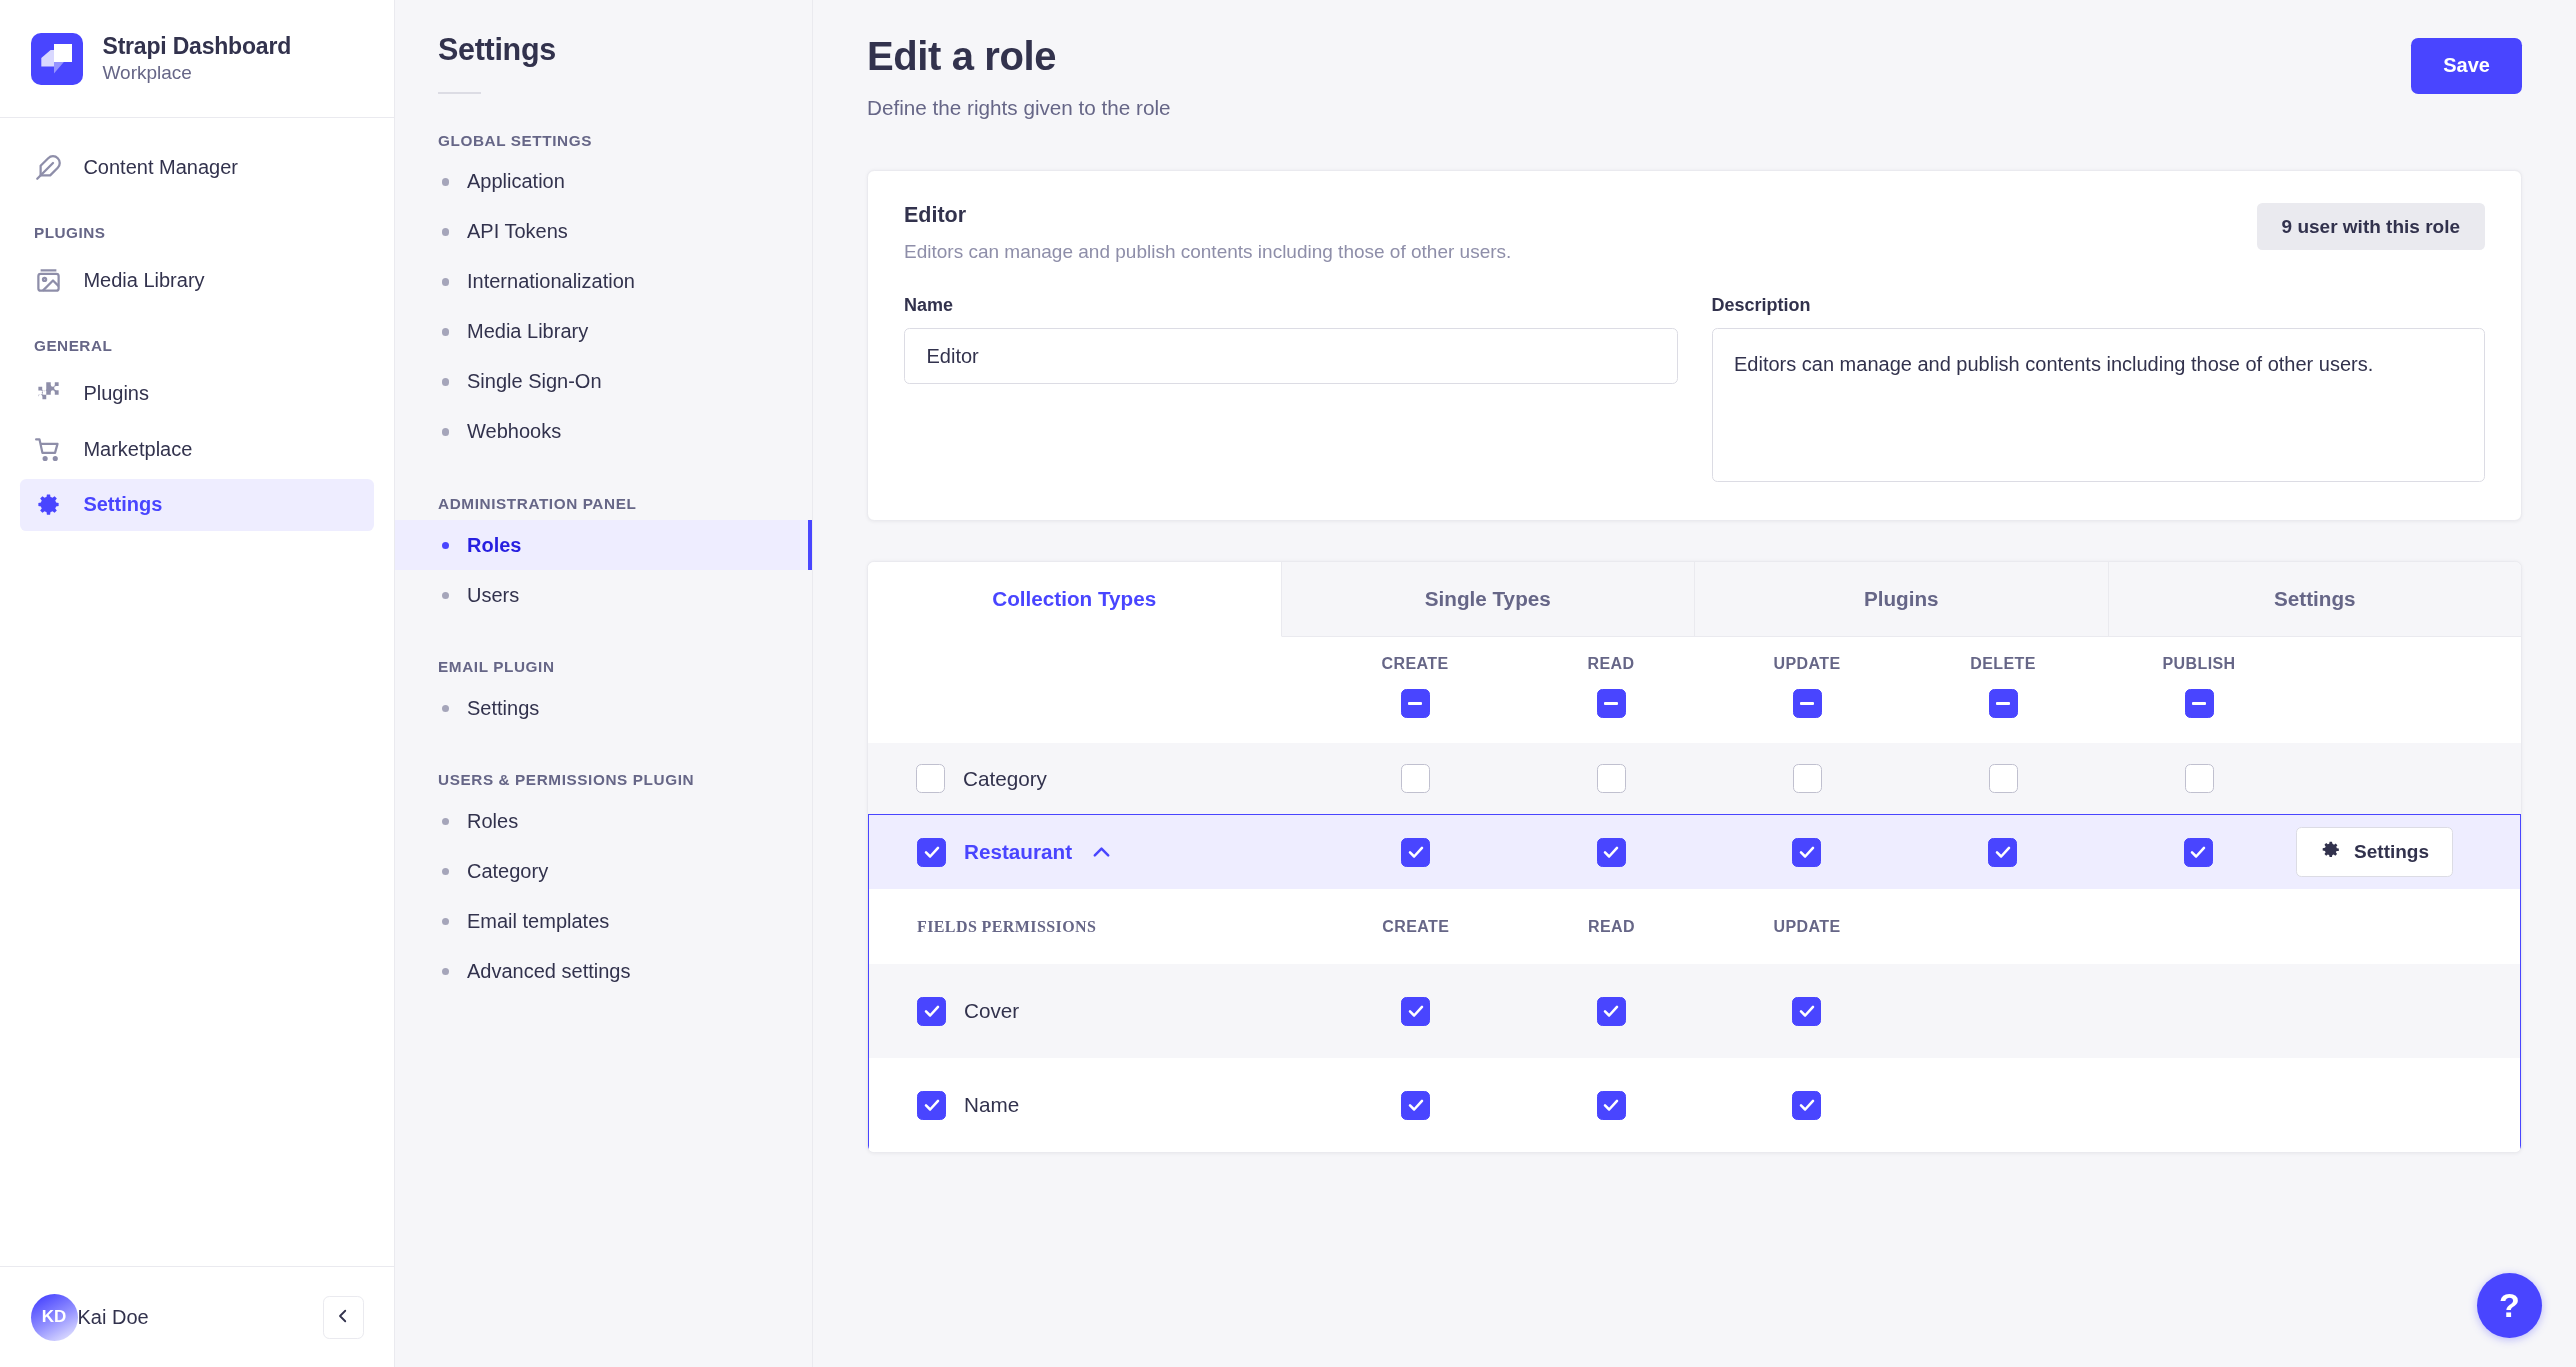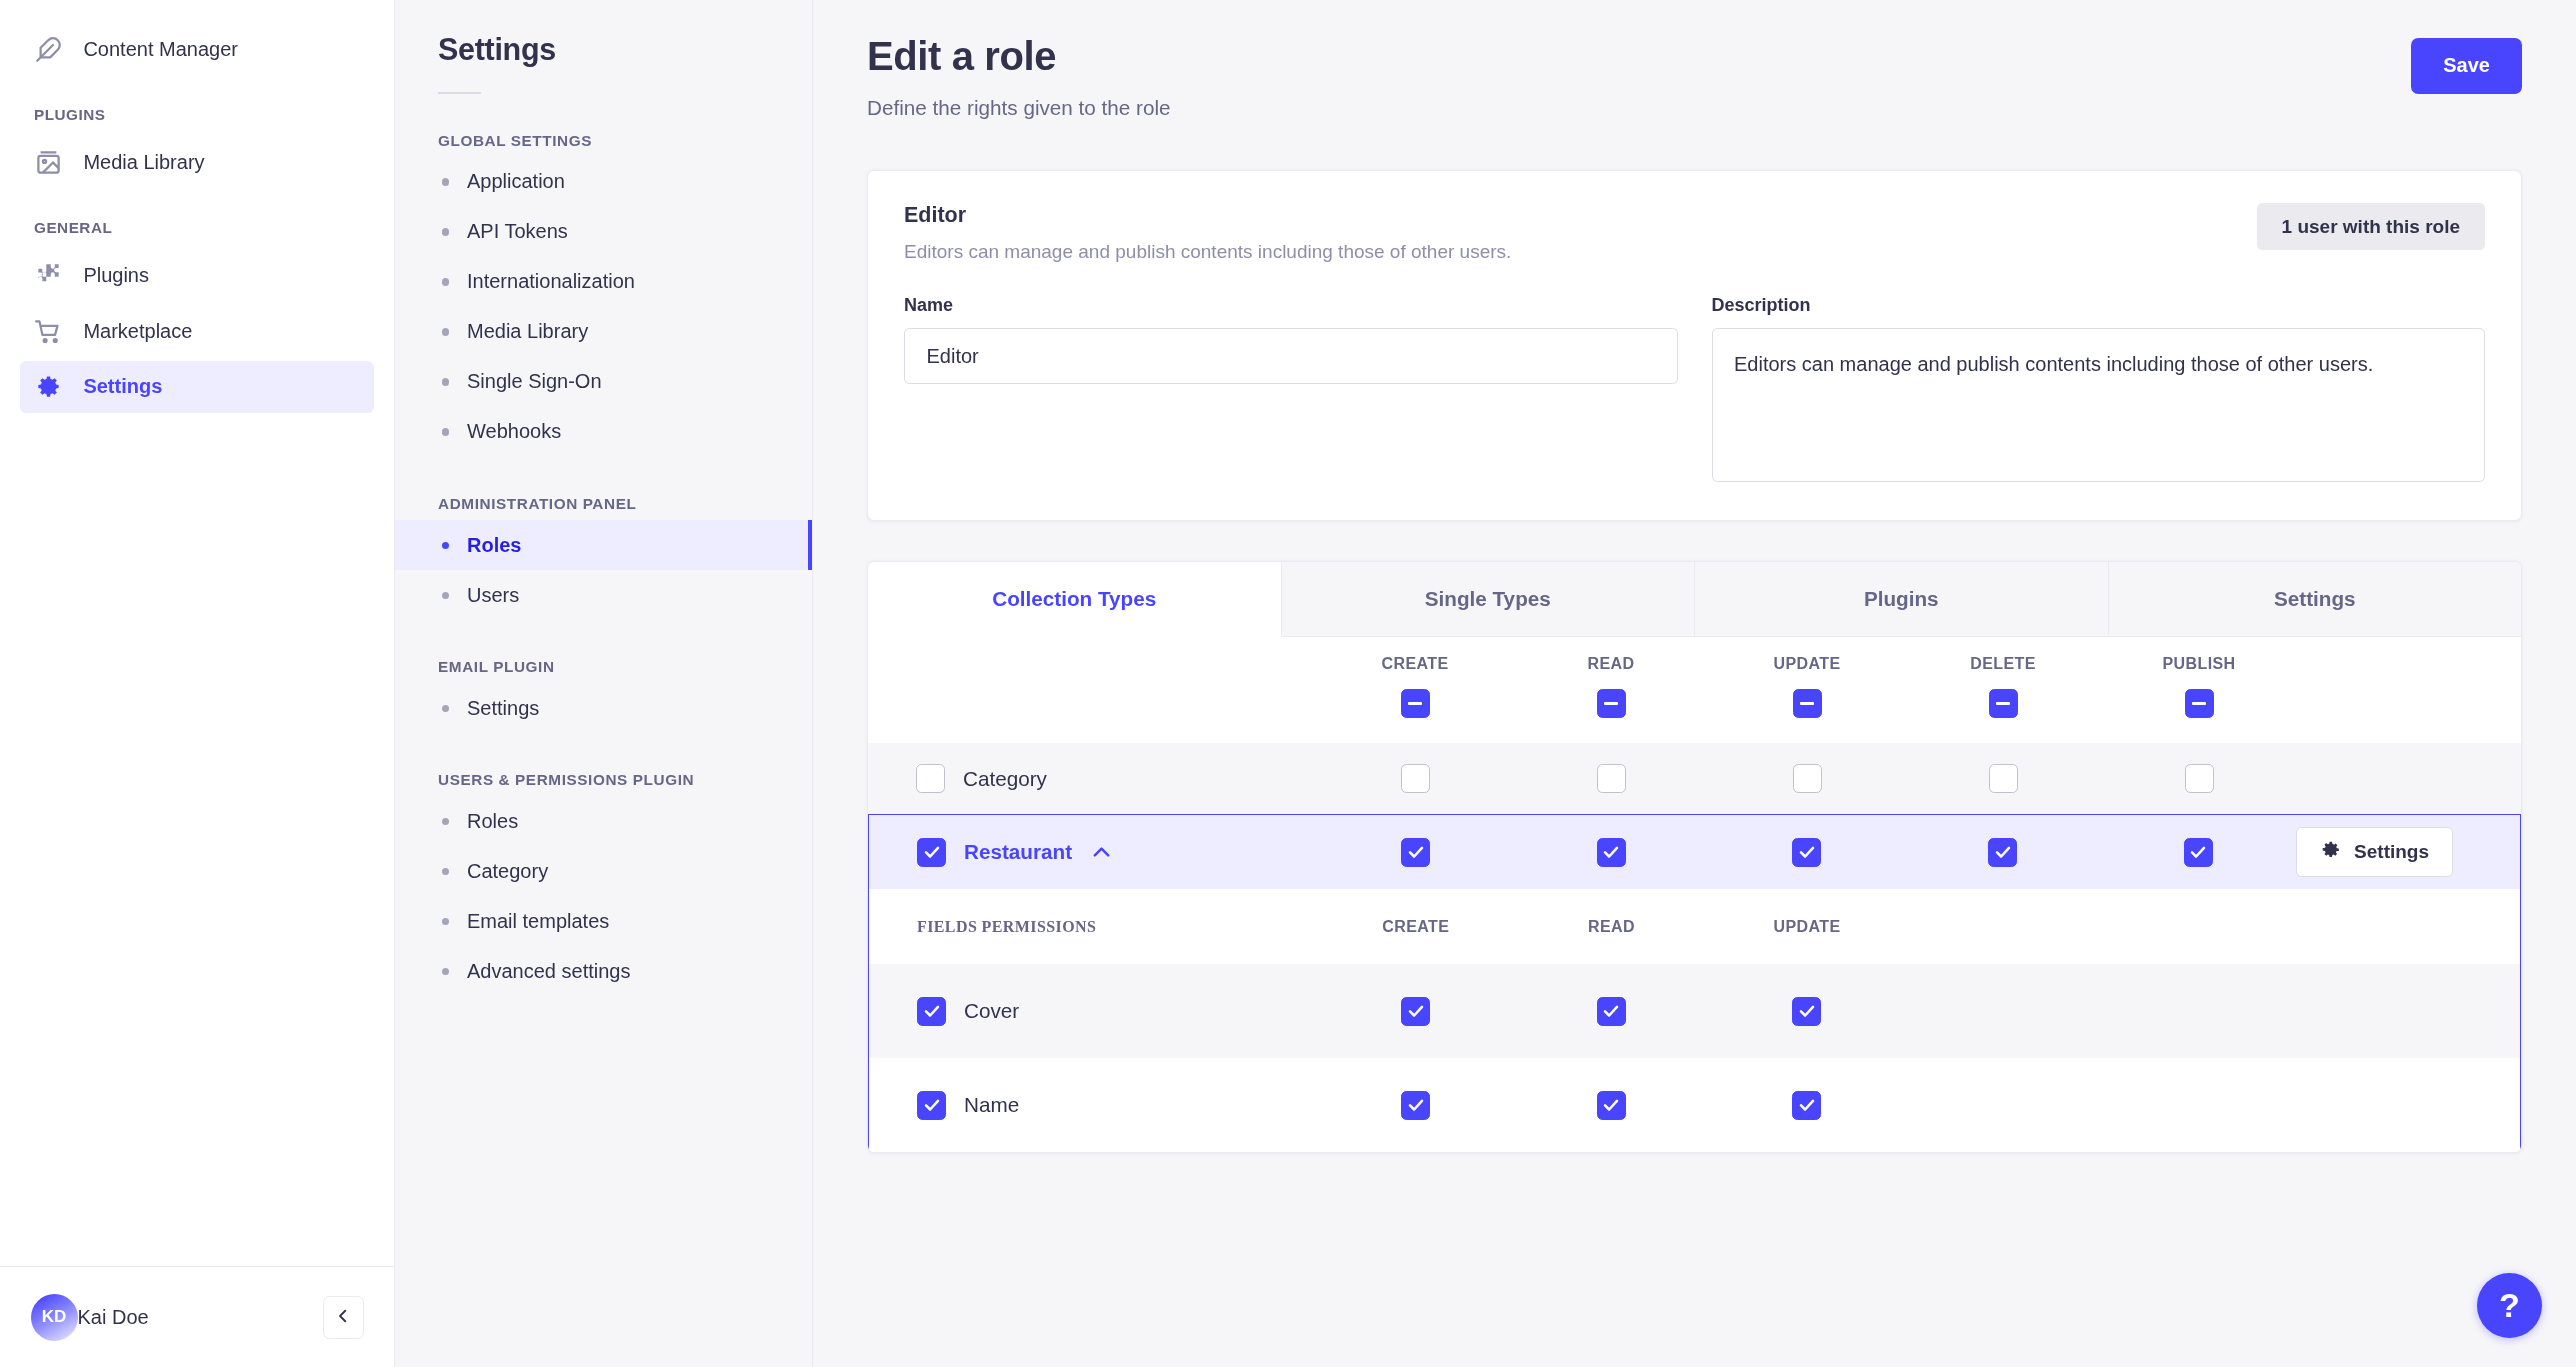--- a/index.html
+++ b/index.html
@@ -239,20 +239,31 @@
     box-shadow: 0 1.8px 9px rgba(73,69,255,0.35);
   }
 </style>
 </head>
 <body>
 
 <div class="app">
 
   <aside class="sidebar">
 
+    <div class="brand">
+      <div class="brand-logo">
+        <div class="sh1"></div>
+          <div class="sh2"></div>
+          <div class="sh3"></div>
+      </div>
+      <div class="brand-text">
+        <div class="brand-title">Strapi Dashboard</div>
+        <div class="brand-sub">Workplace</div>
+      </div>
+    </div>
 
     <nav class="nav-scroll">
 
       <div class="nav-item">
         <span class="nav-ico">
           <svg viewBox="0 0 24 24" fill="none" stroke="#8e8ea9" stroke-width="2" stroke-linecap="round" stroke-linejoin="round">
             <path d="M20.24 12.24a6 6 0 0 0-8.49-8.49L5 10.5V19h8.5z"></path>
               <line x1="16" y1="8" x2="2" y2="22"></line>
           </svg>
         </span>
@@ -397,21 +408,21 @@
       </div>
       <button class="save-btn">Save</button>
     </div>
 
     <section class="card">
       <div class="card-top">
         <div class="card-top-texts">
           <div class="role-name">Editor</div>
           <div class="role-desc">Editors can manage and publish contents including those of other users.</div>
         </div>
-        <button class="user-count-badge">1 user with this role</button>
+        <button class="user-count-badge">9 user with this role</button>
       </div>
 
       <div class="fields-row">
         <div class="field-col">
           <label class="field-label">Name</label>
           <input class="text-input" type="text" value="Editor" style="">
         </div>
         <div class="field-col">
           <label class="field-label">Description</label>
           <textarea class="text-area" style="">Editors can manage and publish contents including those of other users.</textarea>

